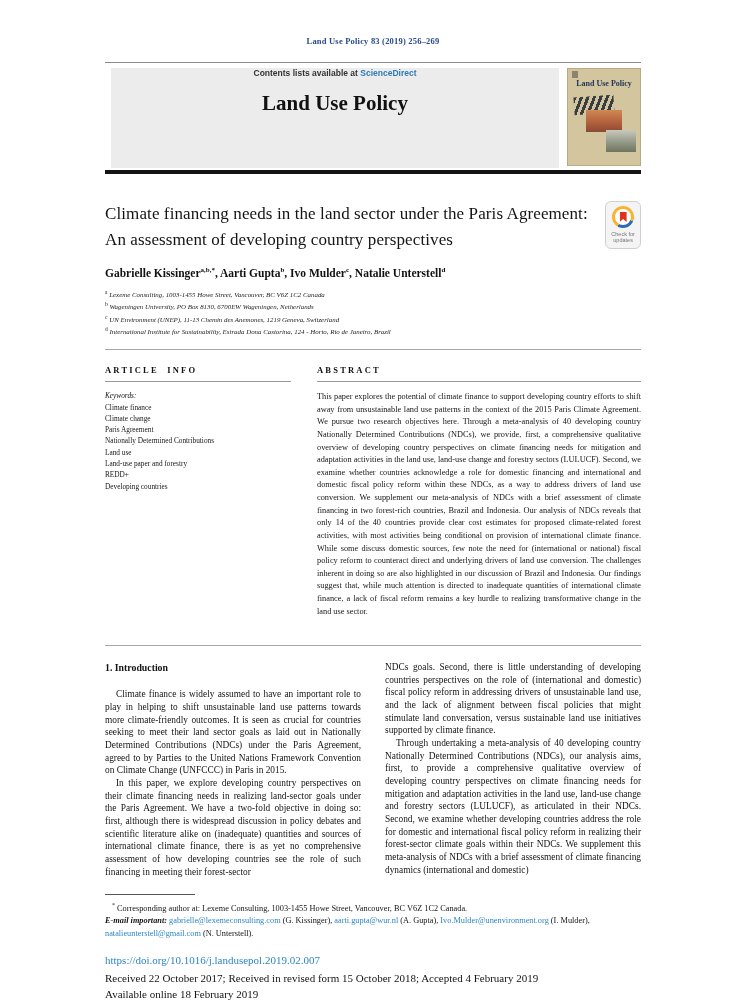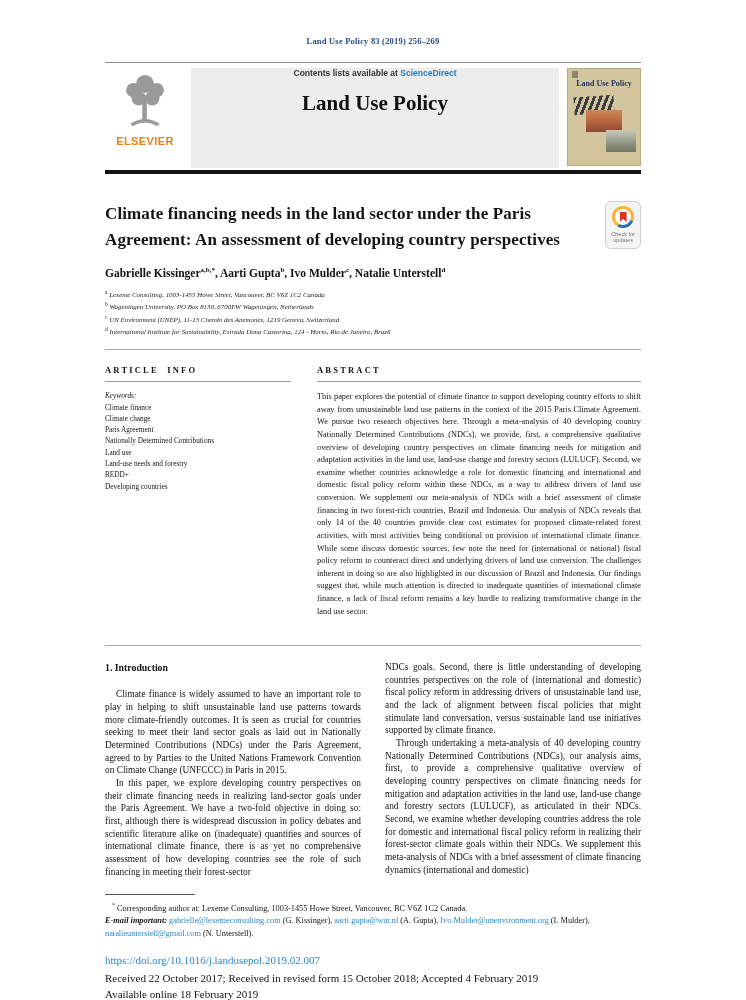--- a/index.html
+++ b/index.html
@@ -36,21 +36,21 @@
   .cover-art { position:relative; height:60px; margin-top:6px; }
   .art-stripes { position:absolute; left:6px; top:2px; width:40px; height:18px;
     background:repeating-linear-gradient(115deg,#3c3c3c 0 3px,#cfc5a0 3px 6px); transform:rotate(-4deg); }
   .art-red { position:absolute; left:18px; top:16px; width:36px; height:22px;
     background:linear-gradient(180deg,#d08955 0%,#b4613d 55%,#8a4a33 100%); }
   .art-field { position:absolute; right:4px; bottom:2px; width:30px; height:22px;
     background:linear-gradient(180deg,#c9c9bb 0%,#8f9583 60%,#6f755f 100%); }
   .black-bar { height:4px; background:#141414; margin-top:2px; }
   
   .title-row { display:flex; justify-content:space-between; margin-top:27px; }
-  .paper-title { font-size:17px; font-weight:700; color:#141414; line-height:1.5; width:592px; letter-spacing:.1px; }
+  .paper-title { font-size:17px; font-weight:400; color:#141414; line-height:1.5; width:592px; letter-spacing:.1px; }
   .crossmark { width:42px; height:48px; border:1px solid #cfcfcf; border-radius:6px; background:#f4f4f4;
     display:flex; flex-direction:column; align-items:center; padding-top:4px; cursor:pointer; }
   .cm-circle { width:22px; height:22px; border-radius:50%;
     background:conic-gradient(from 210deg, #f9b233 0 265deg, #2b6cb8 265deg 360deg);
     display:flex; align-items:center; justify-content:center; }
   .cm-inner { width:16px; height:16px; border-radius:50%; background:#ffffff; display:flex; align-items:center; justify-content:center; }
   .cm-bookmark { width:7px; height:10px; background:#e0301e;
     clip-path:polygon(0 0,100% 0,100% 100%,50% 70%,0 100%); }
   .cm-text { font-family:"Liberation Sans", sans-serif; font-size:5.5px; color:#777; text-align:center; line-height:1.15; margin-top:3px; }
   
@@ -91,36 +91,20 @@
 </style>
 </head>
 <body>
 
 <div class="page">
 
   <div class="citation">Land Use Policy 83 (2019) 256–269</div>
   <div class="top-rule"></div>
 
   <div class="header-band">
-    <div class="elsevier-col">
-      <span>
-        <svg width="54" height="58" viewBox="0 0 60 64">
-          <g fill="#9a9a9a">
-            <circle cx="30" cy="13" r="10"></circle>
-            <circle cx="17" cy="20" r="8"></circle>
-            <circle cx="43" cy="20" r="8"></circle>
-            <circle cx="23" cy="29" r="8"></circle>
-            <circle cx="38" cy="29" r="8"></circle>
-            <rect x="27" y="30" width="5" height="23"></rect>
-            <path d="M14 57 q16 -10 32 0 l-2 3 q-14 -8 -28 0 z"></path>
-          </g>
-        </svg>
-      </span>
-      <div class="elsevier-label">ELSEVIER</div>
-    </div>
 
     <div class="band-center">
       <div class="contents-line">
         <span>Contents lists available at </span><a class="sd-link">ScienceDirect</a>
       </div>
       <div class="band-title">Land Use Policy</div>
     </div>
 
     <div class="cover-col">
       <div class="cover">
@@ -165,21 +149,21 @@
   <div class="info-abstract">
     <div class="col-info">
       <div class="sec-head">ARTICLE INFO</div>
       <div class="keywords">
         <div class="kw-label">Keywords:</div>
         <div>Climate finance</div>
         <div>Climate change</div>
         <div>Paris Agreement</div>
         <div>Nationally Determined Contributions</div>
         <div>Land use</div>
-        <div>Land-use needs and forestry</div>
+        <div>Land-use paper and forestry</div>
         <div>REDD+</div>
         <div>Developing countries</div>
       </div>
     </div>
     <div class="col-abs">
       <div class="sec-head">ABSTRACT</div>
       <div class="abstract-text">This paper explores the potential of climate finance to support developing country efforts to shift away from unsustainable land use patterns in the context of the 2015 Paris Climate Agreement. We pursue two research objectives here. Through a meta-analysis of 40 developing country Nationally Determined Contributions (NDCs), we provide, first, a comprehensive qualitative overview of developing country perspectives on climate financing needs for mitigation and adaptation activities in the land use, land-use change and forestry sectors (LULUCF). Second, we examine whether countries acknowledge a role for domestic financing and international and domestic fiscal policy reform within these NDCs, as a way to address drivers of land use conversion. We supplement our meta-analysis of NDCs with a brief assessment of climate financing in two forest-rich countries, Brazil and Indonesia. Our analysis of NDCs reveals that only 14 of the 40 countries provide clear cost estimates for proposed climate-related forest activities, with most activities being conditional on provision of international climate finance. While some discuss domestic sources, few note the need for (international or national) fiscal policy reform to counteract direct and underlying drivers of land use conversion. The challenges inherent in doing so are also highlighted in our discussion of Brazil and Indonesia. Our findings suggest that, while much attention is directed to inadequate quantities of international climate finance, a lack of fiscal reform remains a key hurdle to realizing transformative change in the land use sector.</div>
     </div>
   </div>
 

